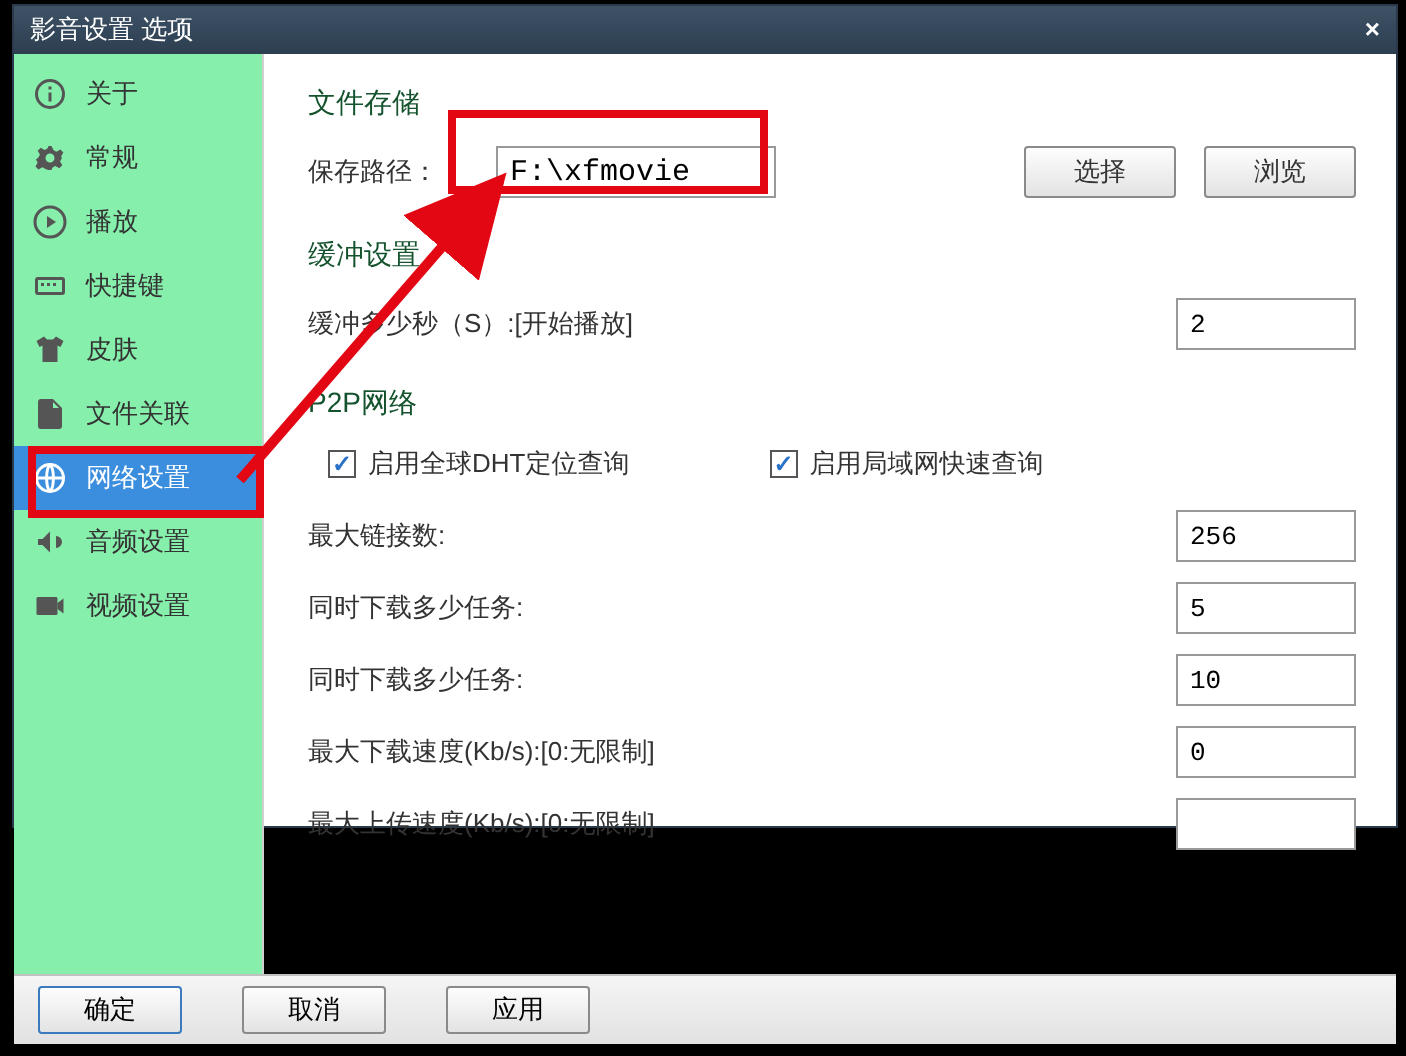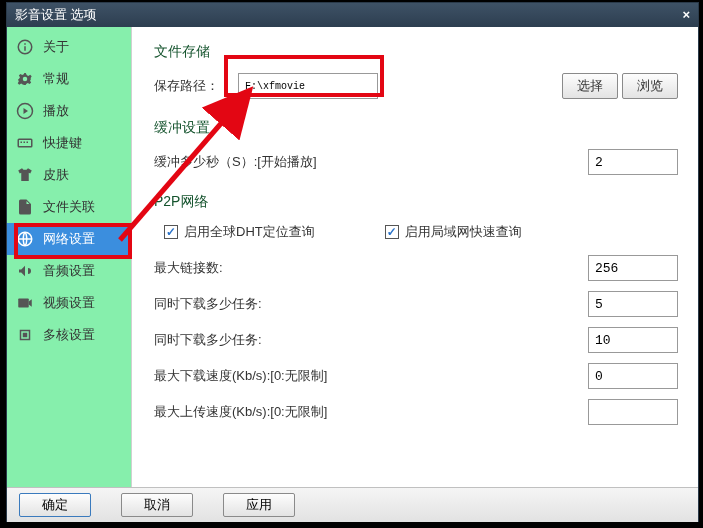--- a/index.html
+++ b/index.html
@@ -1,32 +1,32 @@
 <!DOCTYPE html>
 <html><head>
   <meta charset="utf-8">
   <style>
     * { box-sizing: border-box; margin: 0; padding: 0; }
     body { font-family: "Microsoft YaHei", SimSun, sans-serif; font-size: 13px; background: #000; width: 703px; height: 528px; overflow: hidden; position: relative; }
-    .window { position: absolute; left: 6px; top: 2px; width: 693px; height: 520px; background: #fff; border: 1px solid #2a3a4a; }
+    .window { position: absolute; left: 6px; top: 2px; width: 693px; height: 412px; background: #fff; border: 1px solid #2a3a4a; }
     .titlebar { background: linear-gradient(#3e5266, #2d3e50); color: #fff; height: 24px; line-height: 24px; padding: 0 8px; font-size: 13px; display: flex; justify-content: space-between; align-items: center; }
     .titlebar .close { font-family: Arial; font-weight: bold; cursor: pointer; }
     .body { display: flex; height: 460px; }
     .sidebar { width: 125px; background: #86efac; border-right: 1px solid #d0d0d0; padding-top: 4px; }
     .sidebar-item { display: flex; align-items: center; height: 32px; padding: 0 8px; cursor: pointer; gap: 8px; color: #333; }
     .sidebar-item.selected { background: #3b8ede; color: #fff; }
     .sidebar-item .icon { width: 20px; height: 20px; display: flex; align-items: center; justify-content: center; font-size: 16px; }
     .sidebar-item .icon svg { width: 18px; height: 18px; }
     .content { flex: 1; padding: 12px 20px 12px 22px; overflow-y: auto; color: #333; }
     .section-title { font-size: 14px; margin: 4px 0 12px 0; color: #14532d; }
     .row { display: flex; align-items: center; margin: 10px 0; gap: 10px; }
     .row .label { min-width: 80px; }
-    .path-input { width: 140px; height: 26px; padding: 2px 6px; border: 1px solid #999; font-family: "Courier New", monospace; font-size: 10px; }
-    .btn { height: 26px; padding: 0 14px; background: linear-gradient(#fdfdfd, #e3e3e3); border: 1px solid #8a8a8a; border-radius: 2px; cursor: pointer; font-size: 13px; color: #333; }
-    .row.path { gap: 4px; justify-content: space-between; }
+    .path-input { width: 140px; height: 26px; padding: 2px 6px; border: 1px solid #999; font-family: "Courier New", monospace; font-size: 15px; }
+    .btn { height: 26px; padding: 0 24px; background: linear-gradient(#fdfdfd, #e3e3e3); border: 1px solid #8a8a8a; border-radius: 2px; cursor: pointer; font-size: 13px; color: #333; }
+    .row.path { gap: 14px; justify-content: space-between; }
     .num-input { width: 90px; height: 26px; padding: 2px 6px; border: 1px solid #999; font-family: "Courier New", monospace; font-size: 13px; }
     .row.wide { justify-content: space-between; }
     .row.wide .label2 { flex: 1; }
     .checkbox-row { display: flex; gap: 70px; margin: 10px 0 14px 10px; }
     .chk { display: flex; align-items: center; gap: 6px; cursor: pointer; }
     .chk-box { width: 14px; height: 14px; border: 1px solid #555; background: #fff; display: flex; align-items: center; justify-content: center; color: #2a72c8; font-size: 12px; font-weight: bold; }
     .footer { height: 35px; background: linear-gradient(#f5f5f5, #e2e2e2); border-top: 1px solid #c0c0c0; display: flex; align-items: center; padding: 0 12px; gap: 30px; }
     .footer-btn { height: 24px; padding: 0 22px; background: linear-gradient(#fdfdfd, #e3e3e3); border: 1px solid #8a8a8a; border-radius: 2px; cursor: pointer; font-size: 13px; }
     .footer-btn.primary { border: 1px solid #3a7abd; }
     
@@ -113,29 +113,20 @@
       </div>
       <div class="sidebar-item">
         <span class="icon">
             <svg viewBox="0 0 24 24">
               <rect x="3" y="6" width="14" height="12" rx="1" fill="#555"></rect>
               <path fill="#555" d="M17 10l4-3v10l-4-3z"></path>
             </svg>
           </span>
         <span>视频设置</span>
       </div>
-      <div class="sidebar-item">
-        <span class="icon">
-            <svg viewBox="0 0 24 24">
-              <rect x="6" y="6" width="12" height="12" fill="none" stroke="#555" stroke-width="2"></rect>
-              <rect x="9" y="9" width="6" height="6" fill="#555"></rect>
-            </svg>
-          </span>
-        <span>多核设置</span>
-      </div>
     </div>
 
     <div class="content">
       <div class="section-title">文件存储</div>
       <div class="row path">
         <span class="label">保存路径：</span>
         <input class="path-input" value="F:\xfmovie" style="">
         <span style="flex:1"></span>
         <button class="btn">选择</button>
         <button class="btn">浏览</button>

